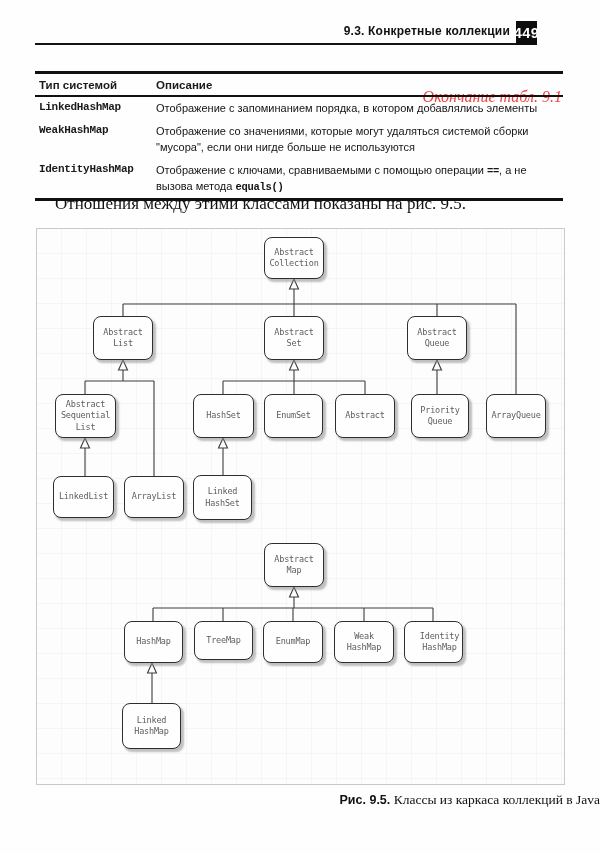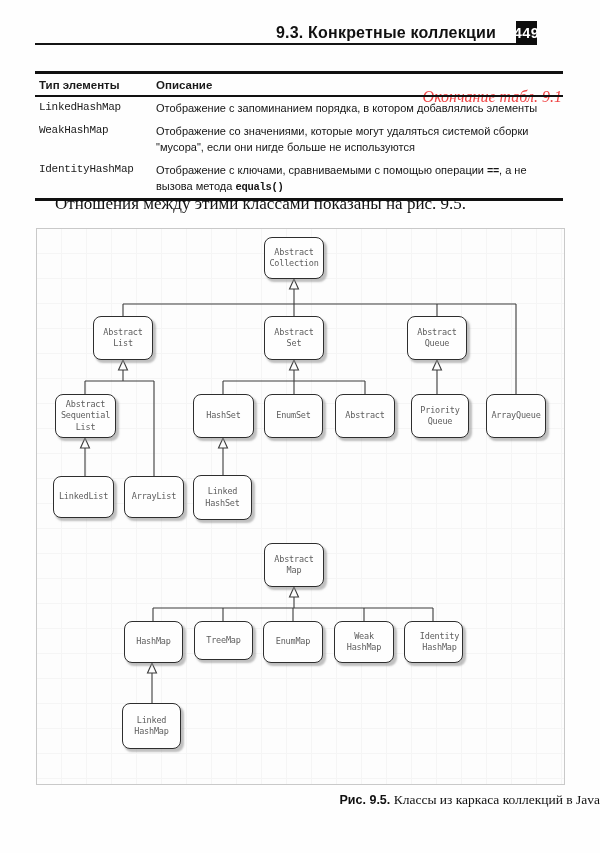--- a/index.html
+++ b/index.html
@@ -11,24 +11,24 @@
     background: #fefefe;
     font-family: "Liberation Sans", sans-serif;
     color: #1a1a1a;
     overflow: hidden;
   }
 
   
   .running-head-title {
     position: absolute;
     top: 24px;
-    right: 104px;
+    right: 90px;
     font-family: "Liberation Sans", sans-serif;
     font-weight: bold;
-    font-size: 16px;
+    font-size: 12px;
     letter-spacing: 0.2px;
     color: #111;
     white-space: nowrap;
     text-align: center;
   }
   .page-number-box {
     position: absolute;
     top: 21px;
     left: 516px;
     width: 21px;
@@ -79,21 +79,21 @@
     font-weight: bold;
     font-size: 11.5px;
   }
   .t-row {
     display: grid;
     grid-template-columns: 117px 1fr;
     padding: 4px 0 3px 4px;
   }
   .t-type {
     font-family: "Liberation Mono", "DejaVu Sans Mono", monospace;
-    font-weight: normal;
+    font-weight: bold;
     font-size: 11px;
     letter-spacing: -0.3px;
   }
   .t-desc { line-height: 1.45; color: #141414; padding-right: 6px; }
   .inline-code {
     font-family: "Liberation Mono", "DejaVu Sans Mono", monospace;
     font-weight: bold;
     font-size: 10.5px;
     letter-spacing: -0.3px;
   }
@@ -194,21 +194,21 @@
 
 <div class="page">
 
   <div class="running-head-title">9.3. Конкретные коллекции</div>
   <div class="page-number-box">449</div>
   <div class="running-head-rule"></div>
   <div class="continuation-note">Окончание табл. 9.1</div>
 
   <div class="collections-table">
     <div class="t-header">
-      <div>Тип элементы</div>
+      <div>Тип системой</div>
       <div>Описание</div>
     </div>
     <div class="t-row">
       <div class="t-type">LinkedHashMap</div>
       <div class="t-desc">Отображение с запоминанием порядка, в котором добавлялись элементы</div>
     </div>
     <div class="t-row">
       <div class="t-type">WeakHashMap</div>
       <div class="t-desc">Отображение со значениями, которые могут удаляться системой сборки "мусора", если они нигде больше не используются</div>
     </div>

